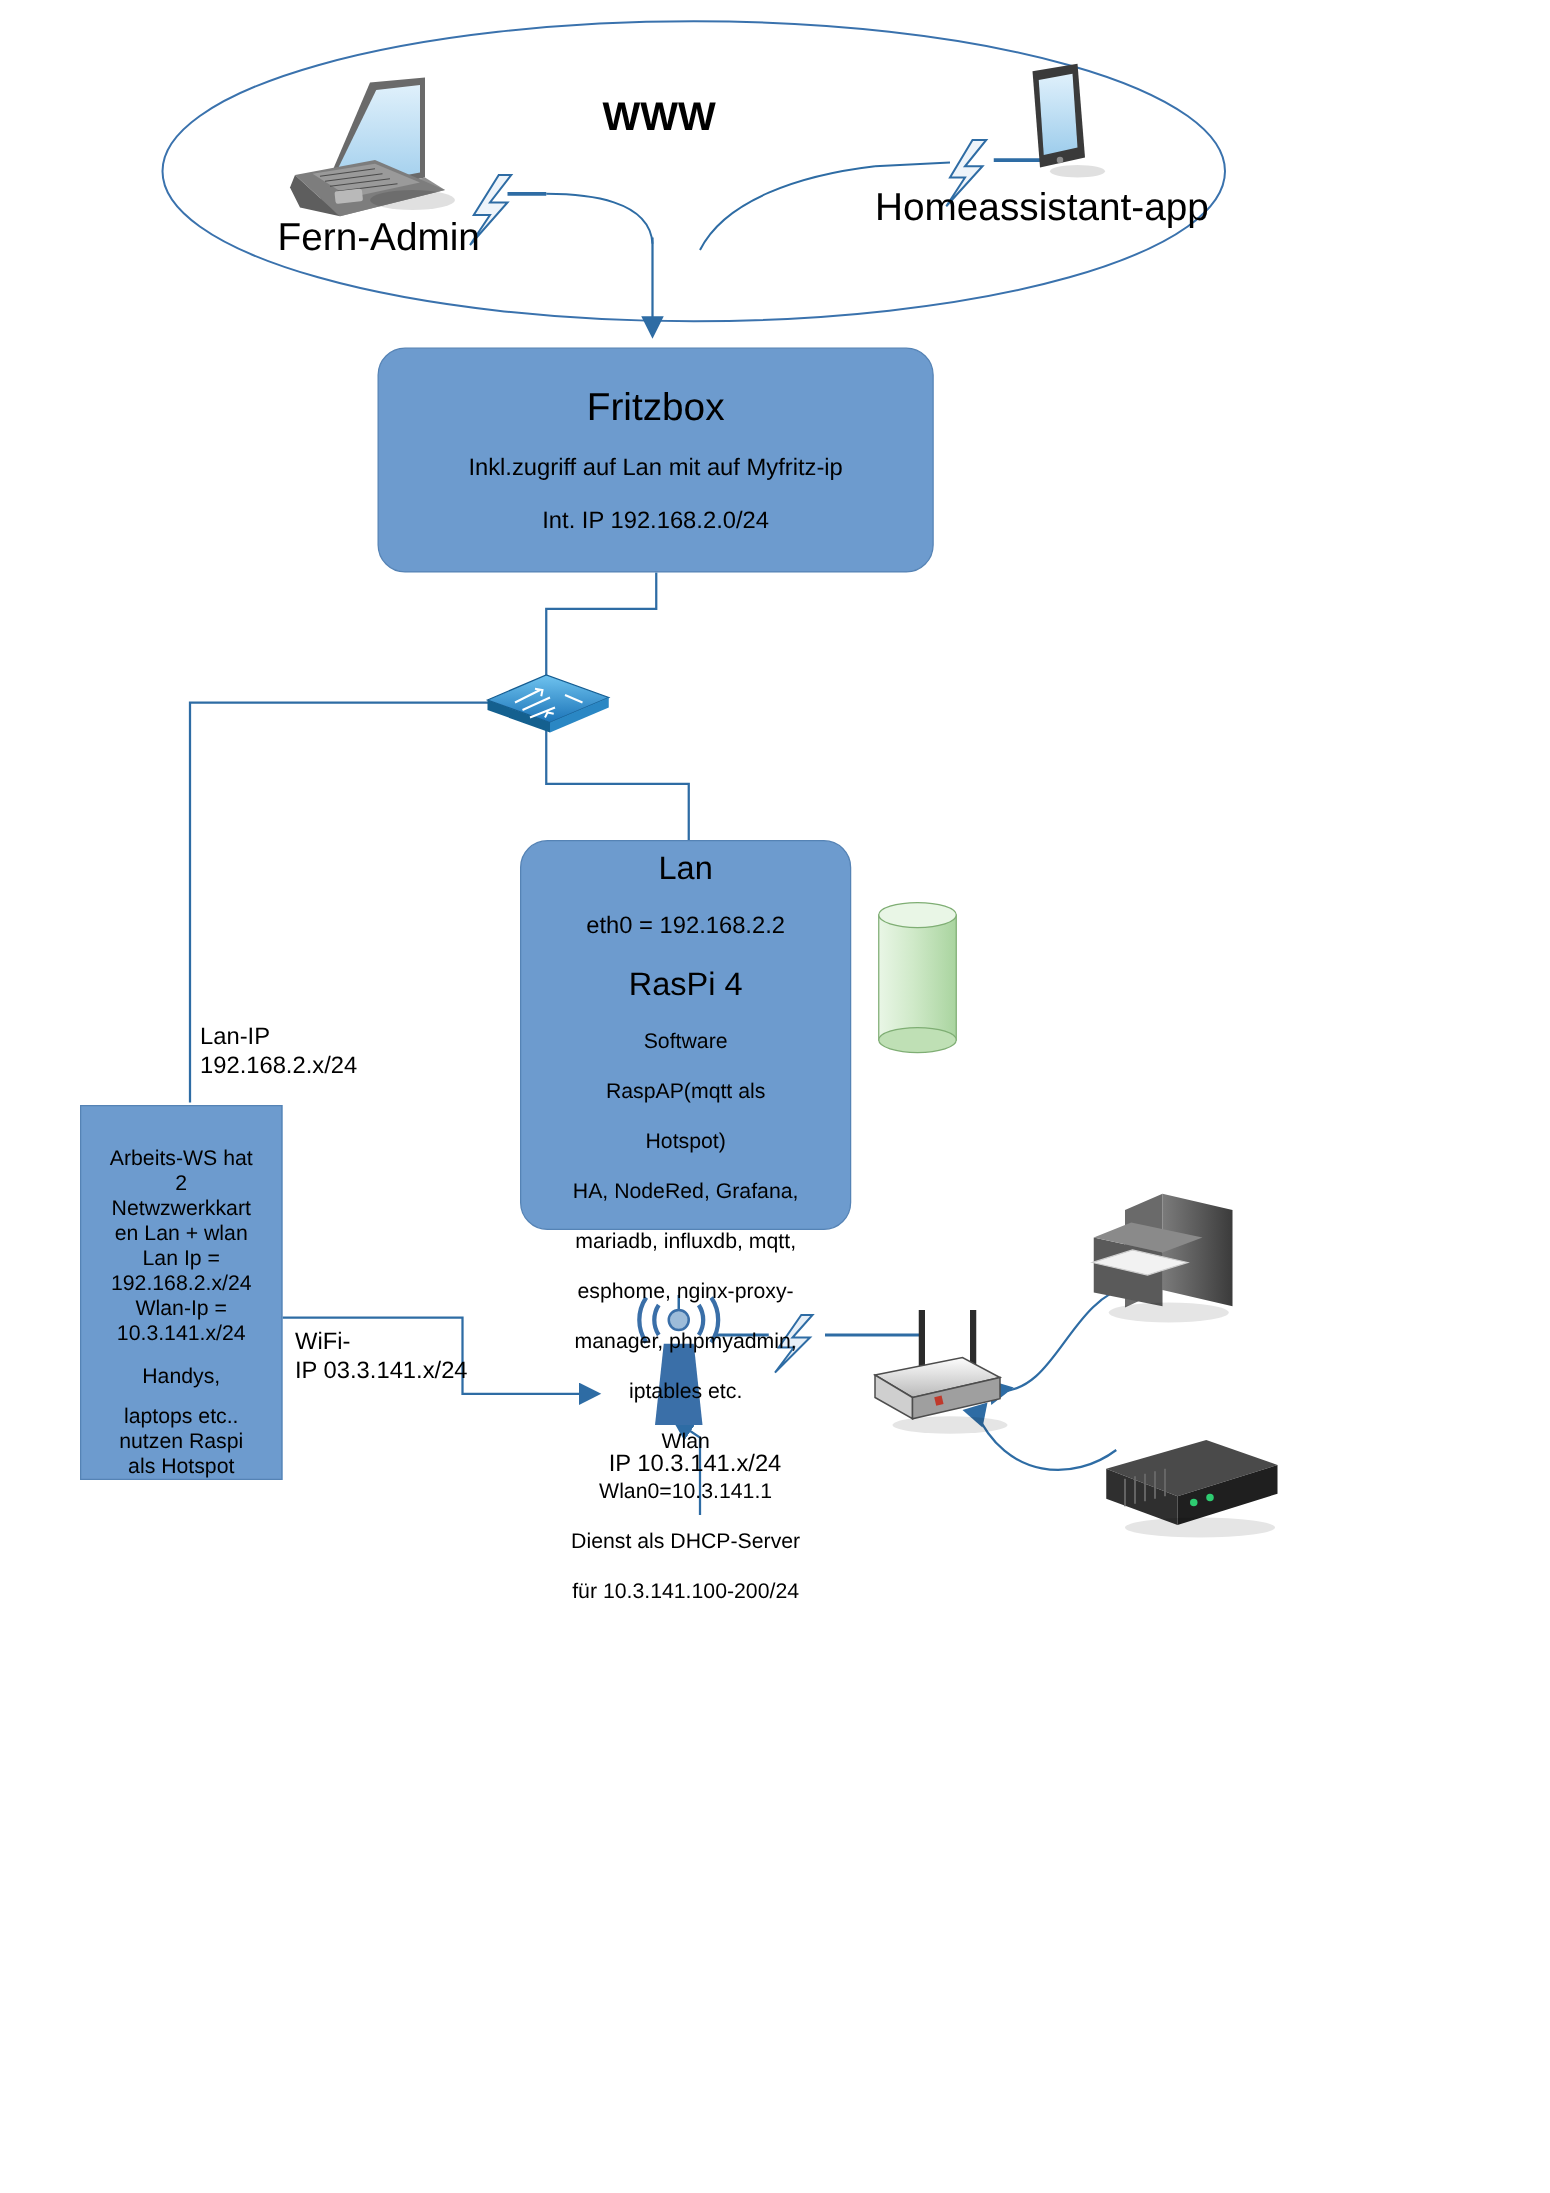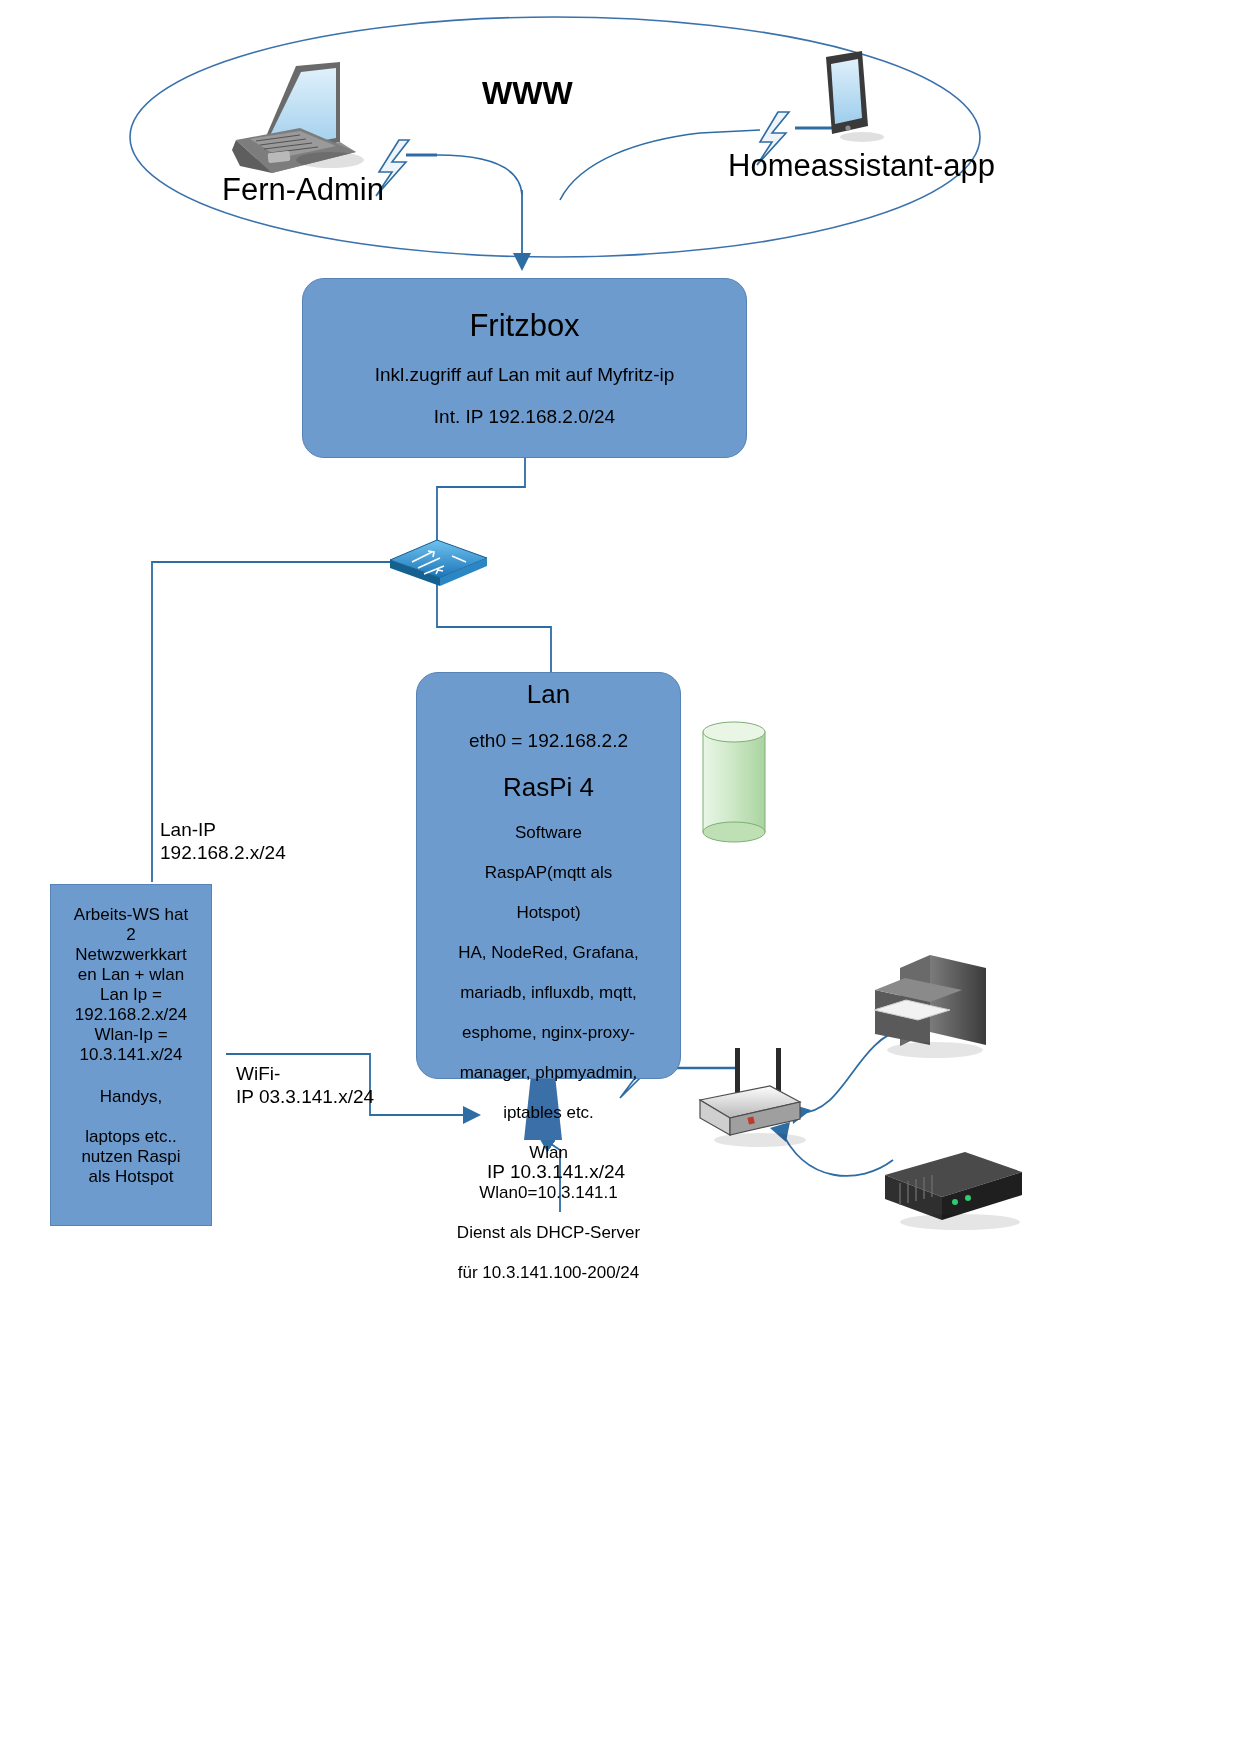--- a/index.html
+++ b/index.html
@@ -234,50 +234,50 @@
       <circle cx="955" cy="1202" r="3" fill="#2ecc71"></circle>
       <circle cx="968" cy="1198" r="3" fill="#2ecc71"></circle>
       <ellipse cx="960" cy="1222" rx="60" ry="8" fill="#000" opacity="0.1"></ellipse>
     </g>
   </svg>
 
   <div class="www-text" style="left:482px; top:75px;">WWW</div>
 
   <div class="cloud-label" style="left:222px; top:172px;">Fern-Admin</div>
 
-  <div class="cloud-label" style="left:728px; top:148px;">Homeassistant-app</div>
+  <div class="cloud-label" style="left:700px; top:148px;">Homeassistant-app</div>
 
   <div class="node fill-blue rounded" style="left:302px; top:278px; width:445px; height:180px;">
     <div class="ttl-xl">Fritzbox</div>
     <div class="ttl-md">Inkl.zugriff auf Lan mit auf  Myfritz-ip</div>
     <div class="ttl-md">Int. IP 192.168.2.0/24</div>
   </div>
 
-  <div class="node fill-blue rounded" style="left:416px; top:672px; width:265px; height:407px; justify-content:flex-start; padding-top:6px;">
+  <div class="node fill-blue rounded" style="left:416px; top:672px; width:265px; height:312px; justify-content:flex-start; padding-top:6px;">
     <div class="ttl-lg">Lan</div>
     <div class="ttl-md">eth0 = 192.168.2.2</div>
     <div class="ttl-lg">RasPi 4</div>
     <div class="ttl-sm">Software</div>
     <div class="ttl-sm">RaspAP(mqtt als</div>
     <div class="ttl-sm">Hotspot)</div>
     <div class="ttl-sm">HA, NodeRed, Grafana,</div>
     <div class="ttl-sm">mariadb, influxdb, mqtt,</div>
     <div class="ttl-sm">esphome, nginx-proxy-</div>
     <div class="ttl-sm">manager, phpmyadmin,</div>
     <div class="ttl-sm">iptables etc.</div>
     <div class="ttl-sm">Wlan</div>
     <div class="ttl-sm">Wlan0=10.3.141.1</div>
     <div class="ttl-sm">Dienst als DHCP-Server</div>
     <div class="ttl-sm">für 10.3.141.100-200/24</div>
   </div>
 
   <div class="label ttl-md" style="left:160px; top:818px;">Lan-IP
 192.168.2.x/24</div>
 
-  <div class="node fill-blue" style="left:50px; top:884px; width:162px; height:342px; justify-content:flex-start; padding-top:20px;">
+  <div class="node fill-blue" style="left:64px; top:884px; width:162px; height:300px; justify-content:flex-start; padding-top:32px;">
     <div class="ttl-sm">Arbeits-WS hat</div>
     <div class="ttl-sm">2</div>
     <div class="ttl-sm">Netwzwerkkart</div>
     <div class="ttl-sm">en Lan + wlan</div>
     <div class="ttl-sm">Lan Ip =</div>
     <div class="ttl-sm">192.168.2.x/24</div>
     <div class="ttl-sm">Wlan-Ip =</div>
     <div class="ttl-sm">10.3.141.x/24</div>
     <div class="ttl-sm" style="height:22px;"></div>
     <div class="ttl-sm">Handys,</div>

